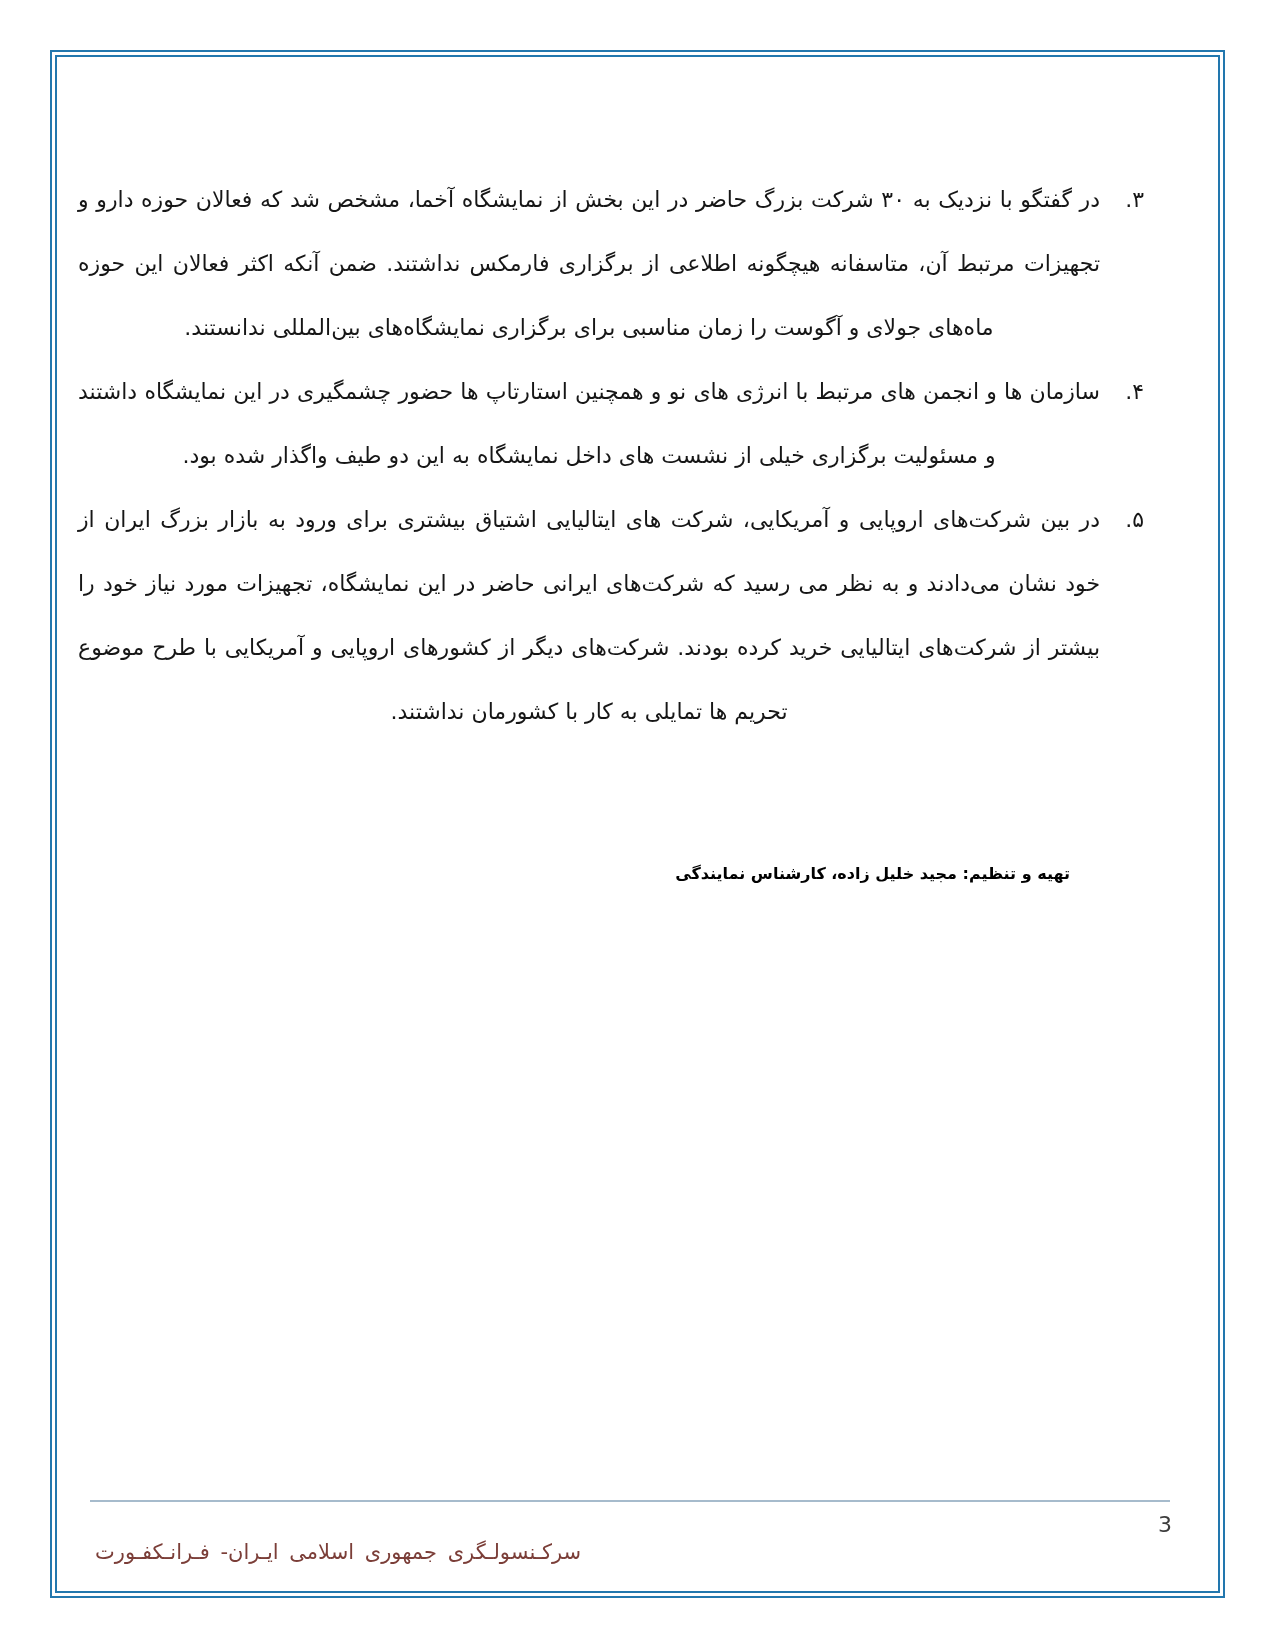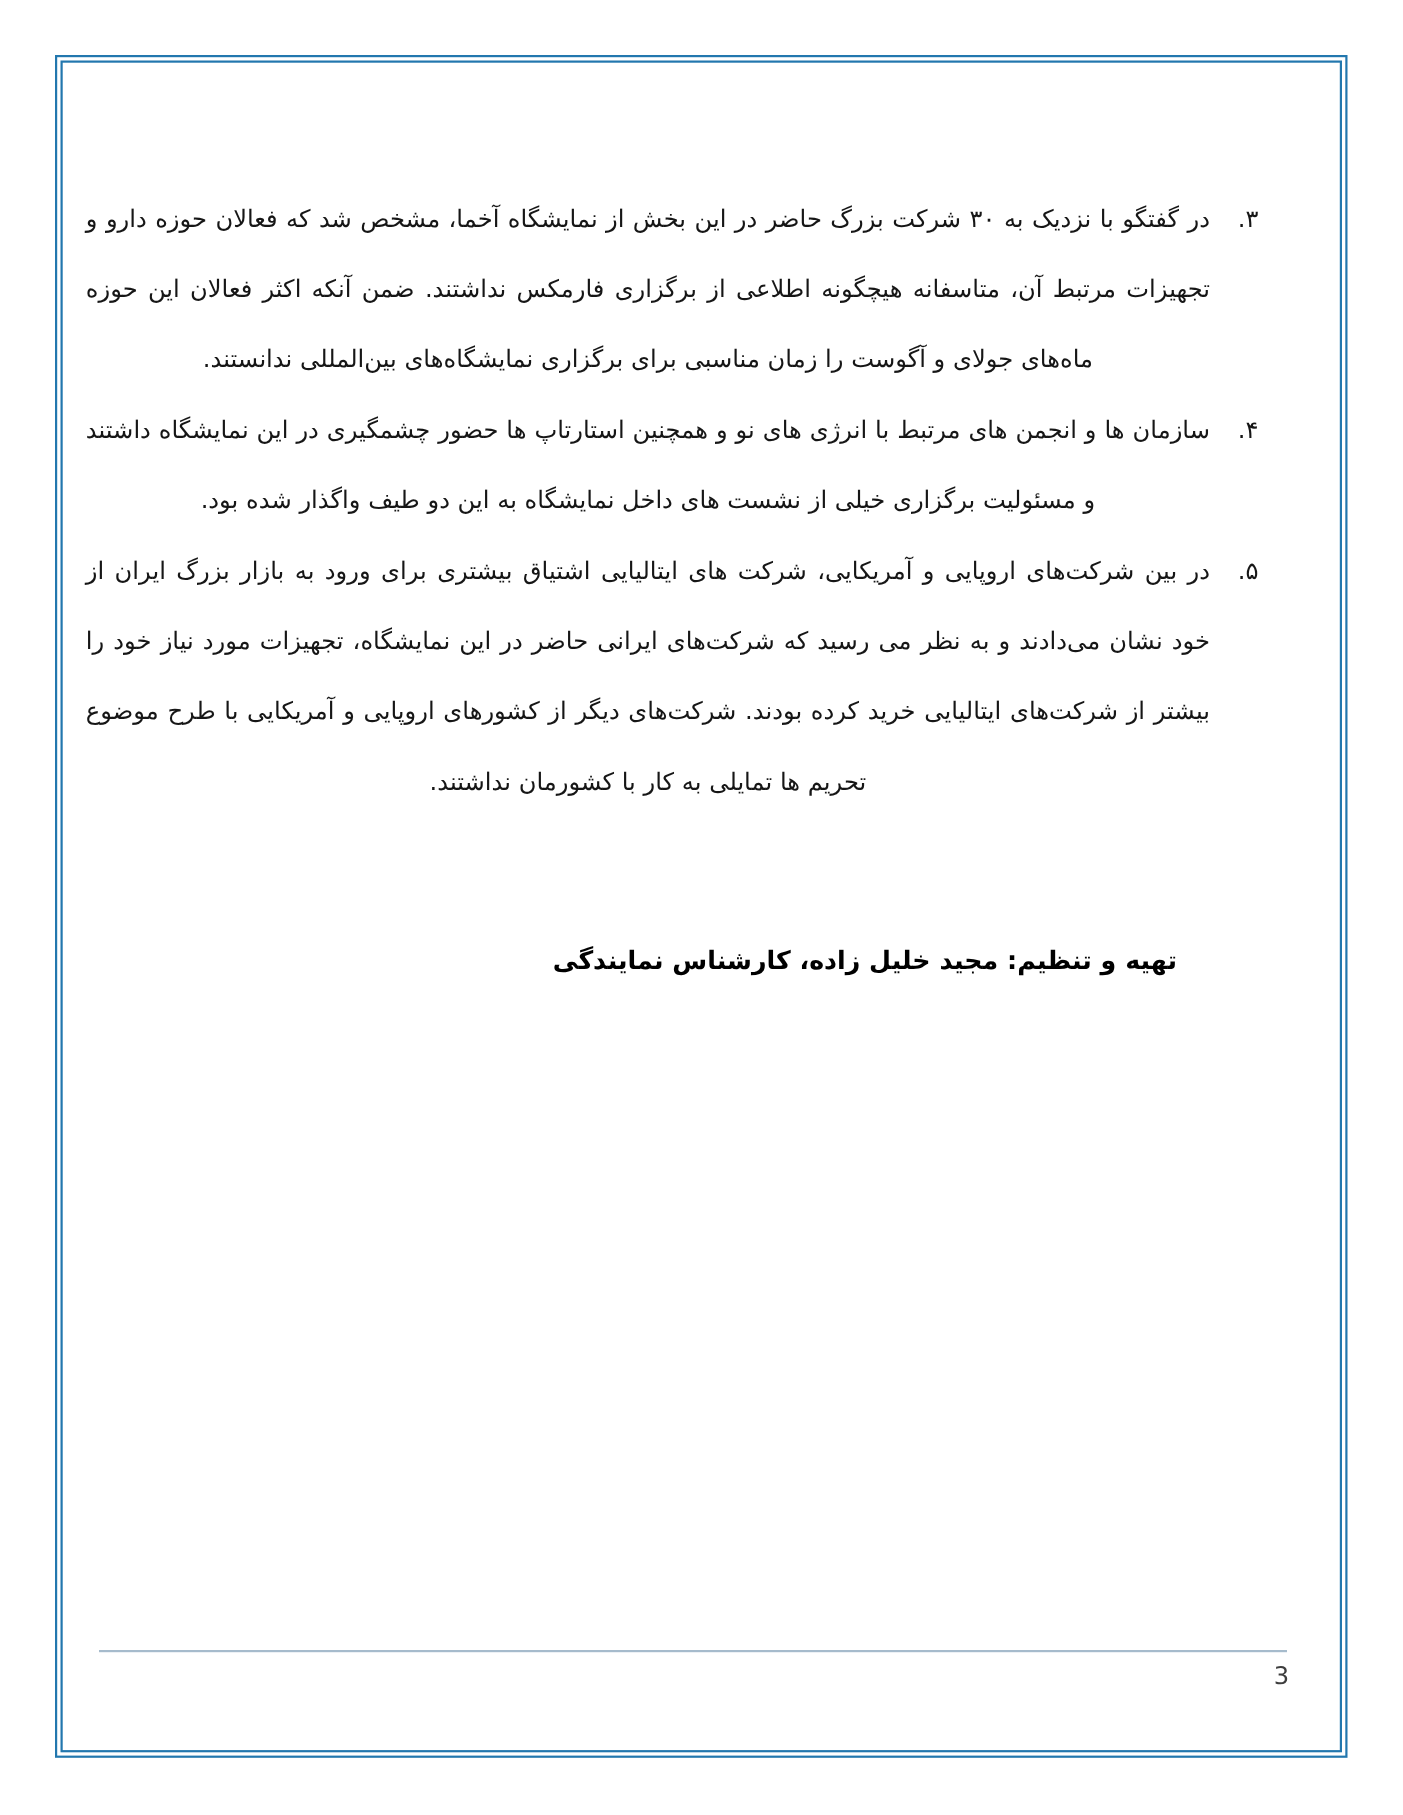--- a/index.html
+++ b/index.html
@@ -50,21 +50,21 @@
     top: 0;
     line-height: 64px;
     white-space: nowrap;
   }
   .signature {
     margin-top: 98px;
     padding-right: 76px;
     text-align: right;
     text-align-last: right;
     font-weight: bold;
-    font-size: 23px;
+    font-size: 16px;
     color: #000000;
   }
   
   .footer-divider {
     position: absolute;
     left: 90px;
     top: 1500px;
     width: 1080px;
     height: 2px;
     background: #A6BBCC;
@@ -114,14 +114,15 @@
     </div>
 
     <div class="signature">تهیه و تنظیم: مجید خلیل زاده، کارشناس نمایندگی</div>
 
   </div>
 
   <div class="footer-divider"></div>
 
   <div class="page-number">3</div>
 
+  <div class="footer-org">سرکـنسولـگری جمهوری اسلامی ایـران- فـرانـکفـورت</div>
 
 </div>
 
 </body></html>

